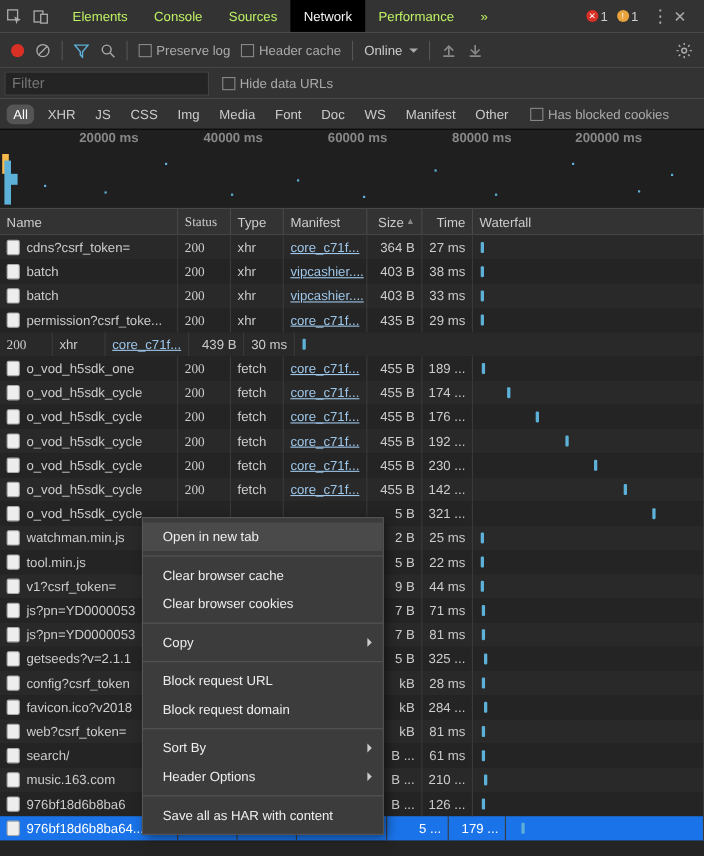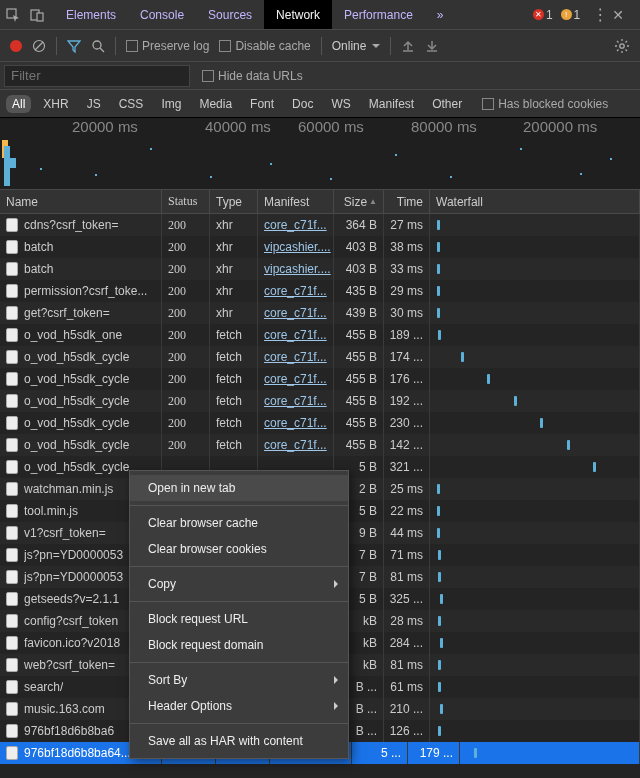--- a/index.html
+++ b/index.html
@@ -1,20 +1,20 @@
 <!DOCTYPE html>
 <html><head>
 <meta charset="utf-8">
 <style>
 * { margin:0; padding:0; box-sizing:border-box; font-family:"Segoe UI",Arial,sans-serif; }
 body { width:640px; height:778px; background:#242424; color:#ccc; font-size:12px; overflow:hidden; position:relative; }
 .toolbar { height:30px; background:#333; border-bottom:1px solid #494949; display:flex; align-items:center; padding:0 6px; }
 .toolbar .icon { margin-right:10px; color:#aaa; }
 .toolbar .tabs { display:flex; height:100%; }
-.toolbar .tab { padding:0 12px; display:flex; align-items:center; color:#c4b5fd; cursor:pointer; }
+.toolbar .tab { padding:0 12px; display:flex; align-items:center; color:#bef264; cursor:pointer; }
 .toolbar .tab.active { background:#000; color:#f5f5f5; }
 .toolbar .spacer { flex:1; }
 .errbadge { display:flex; align-items:center; margin-right:8px; }
 .errbadge .dot { width:11px; height:11px; border-radius:50%; display:inline-flex; align-items:center; justify-content:center; font-size:8px; color:#fff; margin-right:2px; }
 .vdots { font-size:16px; color:#aaa; margin:0 4px; }
 
 .toolbar2 { height:32px; background:#333; border-bottom:1px solid #494949; display:flex; align-items:center; padding:0 10px; gap:10px; }
 .tb2-icon { color:#aaa; }
 .rec { width:12px; height:12px; border-radius:50%; background:#d93025; }
 .cbwrap { display:flex; align-items:center; gap:4px; color:#aaa; }
@@ -23,21 +23,21 @@
 .dn { width:0;height:0;border-left:4px solid transparent;border-right:4px solid transparent;border-top:4px solid #aaa; }
 
 .filterbar { height:28px; background:#333; border-bottom:1px solid #494949; display:flex; align-items:center; }
 .filterinp { width:186px; height:22px; background:#242424; border:1px solid #444; color:#777; padding:0 6px; margin-left:4px; }
 
 .filtertags { height:28px; background:#333; border-bottom:1px solid #000; display:flex; align-items:center; padding:0 6px; gap:6px; }
 .ftag { padding:2px 6px; color:#ccc; cursor:pointer; }
 .ftag.active { background:#555; border-radius:6px; color:#fff; }
 
 .timeline { height:72px; background:#1f1f1f; border-bottom:1px solid #494949; position:relative; }
-.tl-tick { position:absolute; color:#888; font-size:15px; }
+.tl-tick { position:absolute; color:#888; font-size:12px;font-weight:bold; }
 .tl-dot { position:absolute; width:2px; height:2px; background:#5db0d7; }
 .tl-bar { position:absolute; left:2px; top:25px; width:6px; background:#5db0d7; }
 
 .thead { height:24px; background:#333; border-bottom:1px solid #494949; display:flex; align-items:center; color:#ccc; }
 .col { padding:0 6px; border-right:1px solid #494949; height:100%; display:flex; align-items:center; overflow:hidden; white-space:nowrap; }
 .c-name{width:162px;} .c-status{width:48px;font-family:Liberation Serif, serif;} .c-type{width:48px;} .c-init{width:76px;} .c-size{width:50px;justify-content:flex-end;} .c-time{width:46px;justify-content:flex-end;} .c-wf{flex:1;}
 .sort-arrow { margin-left:2px; font-size:8px; color:#888; }
 
 .rows { position:relative; }
 .row { height:22px; display:flex; align-items:center; color:#ccc; }
@@ -116,21 +116,21 @@
         <line x1="9" y1="9" x2="13" y2="13" stroke="#aaa" stroke-width="1.3"></line>
       </svg>
     </span>
   <span style="width:1px;height:18px;background:#555"></span>
   <label class="cbwrap">
       <span class="cb"></span>
       <span>Preserve log</span>
     </label>
   <label class="cbwrap">
       <span class="cb"></span>
-      <span>Disable cache</span>
+      <span>Header cache</span>
     </label>
   <span style="width:1px;height:18px;background:#555"></span>
   <span class="sel">
       <span>Online</span>
       <span class="dn"></span>
     </span>
   <span style="width:1px;height:18px;background:#555"></span>
   <span class="tb2-icon">
       <svg width="14" height="14" viewBox="0 0 14 14">
         <path d="M7 11 L7 3 M3 7 L7 3 L11 7 M2 12 H12" fill="none" stroke="#888" stroke-width="1.5"></path>
@@ -174,21 +174,21 @@
       <span class="cb"></span>
       <span>Has blocked cookies</span>
     </label>
   </div>
 
 <div class="timeline" id="timeline">
   <div class="tl-bar" style="height:18px;top:22px;background:#f7b84b"></div>
   <div class="tl-bar" style="height:40px;top:28px;left:4px"></div>
   <div class="tl-bar" style="height:10px;top:40px;left:10px"></div>
 <div class="tl-tick" style="left: 72px;">20000 ms</div>
-    <div class="tl-tick" style="left: 185px; margin-left: 20px;">40000 ms</div>
+    <div class="tl-tick" style="left: 185px;">40000 ms</div>
     <div class="tl-tick" style="left: 298px;">60000 ms</div>
     <div class="tl-tick" style="left: 411px;">80000 ms</div>
     <div class="tl-tick" style="left: 523px;">200000 ms</div>
     <div class="tl-dot" style="left: 40px; top: 50px;"></div>
     <div class="tl-dot" style="left: 95px; top: 56px;"></div>
     <div class="tl-dot" style="left: 150px; top: 30px;"></div>
     <div class="tl-dot" style="left: 210px; top: 58px;"></div>
     <div class="tl-dot" style="left: 270px; top: 45px;"></div>
     <div class="tl-dot" style="left: 330px; top: 60px;"></div>
     <div class="tl-dot" style="left: 395px; top: 36px;"></div>
@@ -270,24 +270,20 @@
       <div class="col c-init">
         <span class="init">core_c71f...</span>
       </div>
       <div class="col c-size">435 B</div>
       <div class="col c-time">29 ms</div>
       <div class="col c-wf" style="position:relative">
         <span class="wfdot" style="left:7px"></span>
       </div>
     </div>
     <div class="row">
-      <div class="col c-name">
-        <span class="fileico s"></span>
-        <span style="overflow:hidden;text-overflow:ellipsis">get?csrf_token=</span>
-      </div>
       <div class="col c-status">200</div>
       <div class="col c-type">xhr</div>
       <div class="col c-init">
         <span class="init">core_c71f...</span>
       </div>
       <div class="col c-size">439 B</div>
       <div class="col c-time">30 ms</div>
       <div class="col c-wf" style="position:relative">
         <span class="wfdot" style="left:7px"></span>
       </div>

